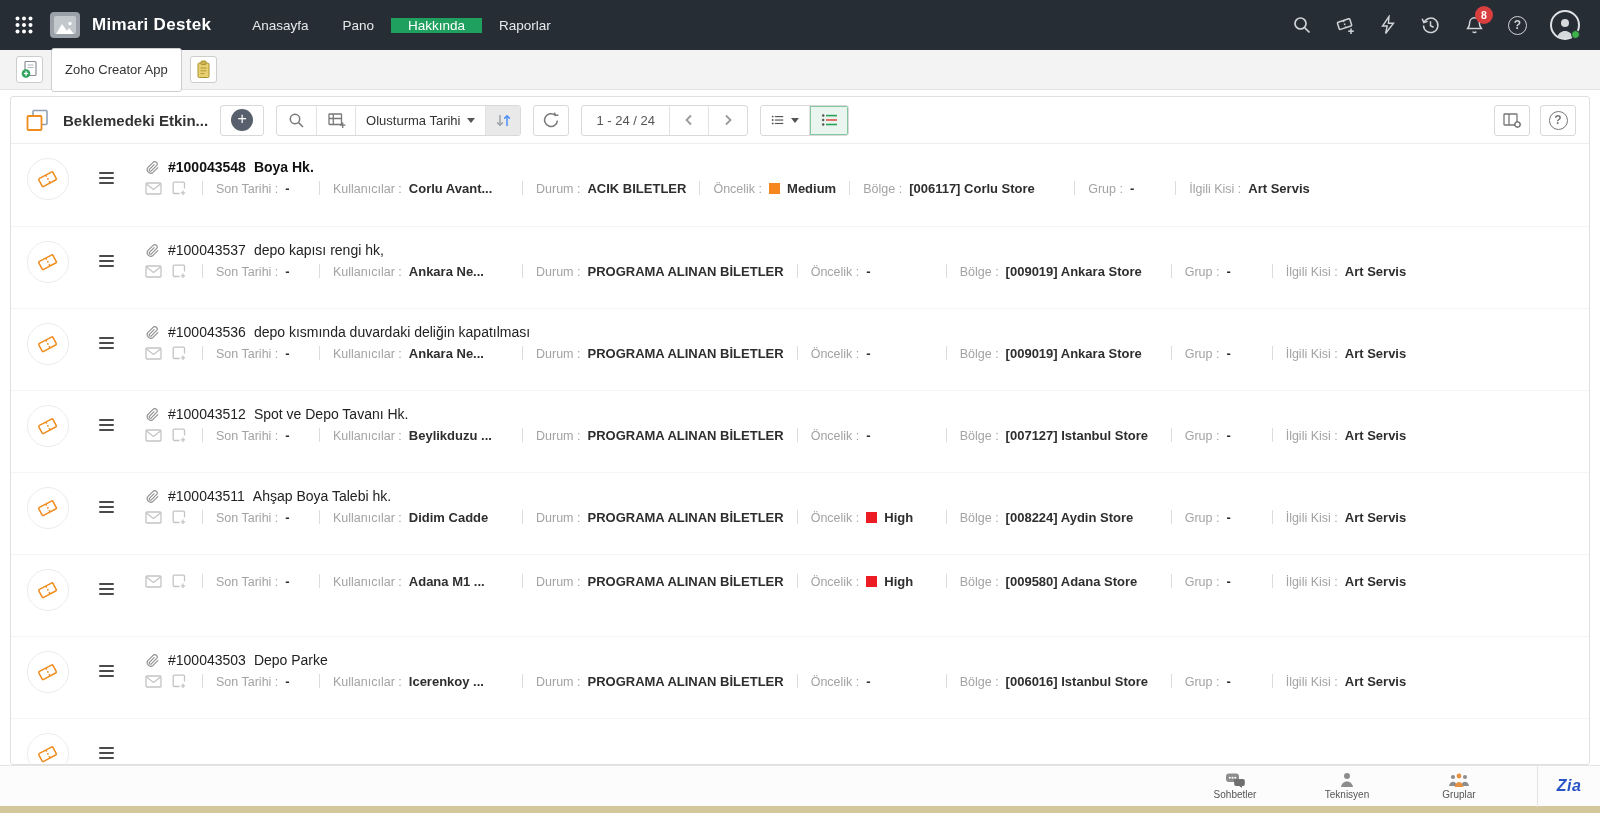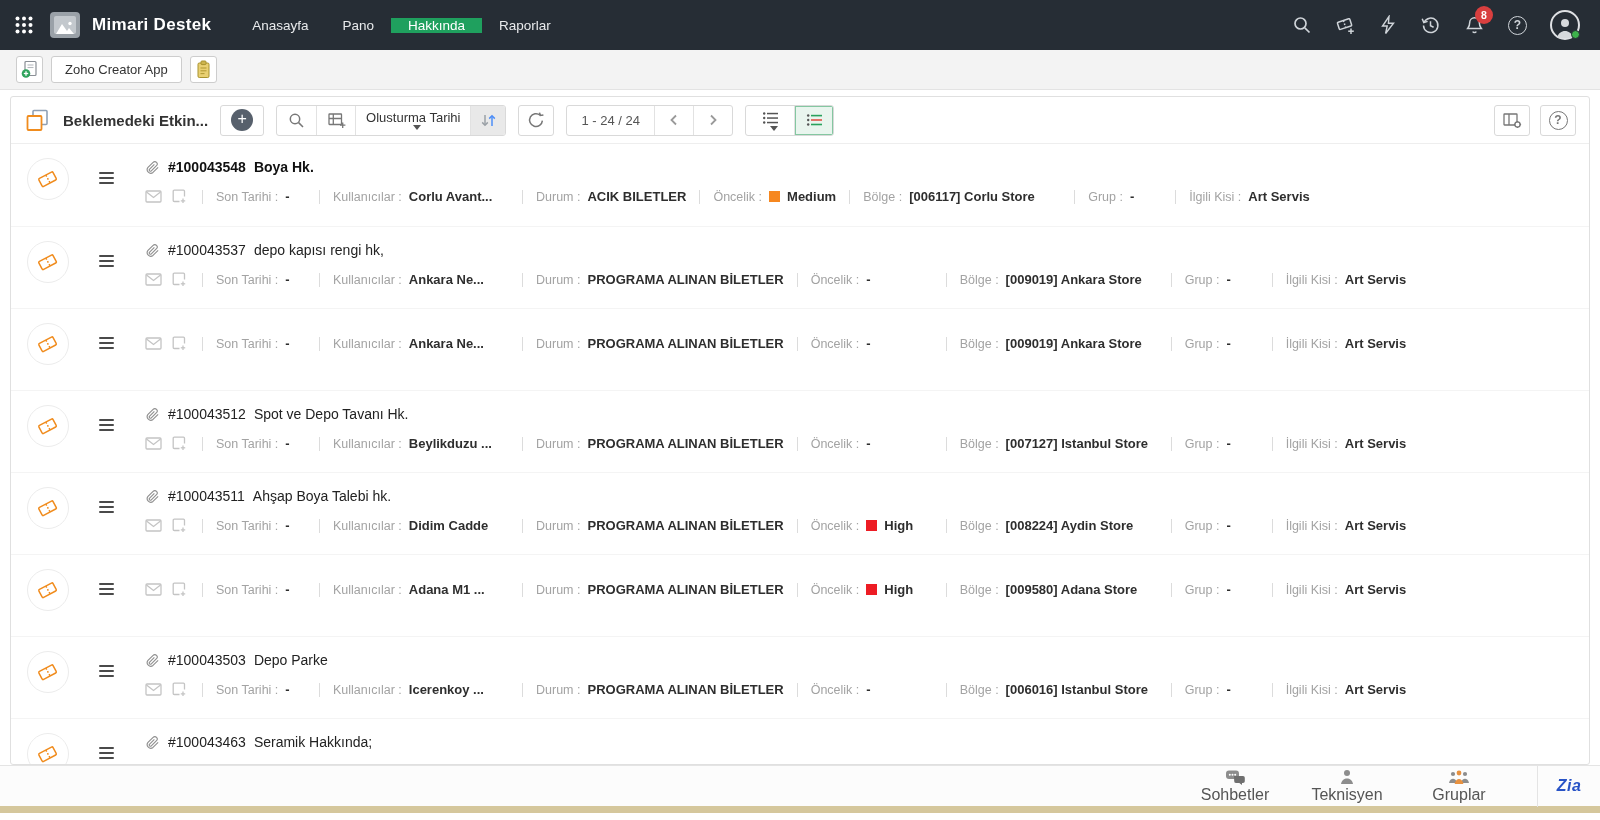--- a/index.html
+++ b/index.html
@@ -55,21 +55,21 @@
   
   .subbar {
     height:40px; background:#f3f3f3; border-bottom:1px solid #e3e3e3;
     display:flex; align-items:center; padding:0 16px; gap:8px;
   }
   .icon-btn {
     width:27px; height:27px; background:#fff; border:1px solid #cdcdcd; border-radius:3px;
     display:flex; align-items:center; justify-content:center; cursor:pointer;
   }
   .creator-btn {
-    height:27px; background:#fff; border:1px solid #cdcdcd; border-radius:3px;
+    height:44px; background:#fff; border:1px solid #cdcdcd; border-radius:3px;
     display:flex; align-items:center; padding:0 13px; font-size:13px; color:#333; cursor:pointer;
   }
 
   
   .card {
     margin:6px 10px 0; height:669px; background:#fff; border:1px solid #e0e0e0;
     border-radius:3px; display:flex; flex-direction:column; overflow:hidden;
   }
   .toolbar {
     height:47px; flex:0 0 47px; display:flex; align-items:center; gap:12px;
@@ -88,21 +88,21 @@
     width:22px; height:22px; border-radius:50%; background:#57606c; color:#fff;
     display:flex; align-items:center; justify-content:center; font-size:16px; line-height:1;
   }
   .plus-circle::after { content:"+"; margin-top:-2px; }
   .seg-group {
     height:31px; display:flex; align-items:stretch; border:1px solid #d9d9d9;
     border-radius:3px; overflow:hidden; background:#fff;
   }
   .seg {
     display:flex; align-items:center; justify-content:center; cursor:pointer;
-    border-left:1px solid #e2e2e2; padding:0 10px; font-size:13px; color:#333; white-space:nowrap;flex-direction:column;
+    border-left:1px solid #e2e2e2; padding:0 10px; font-size:13px; color:#333; white-space:nowrap;
   }
   .seg:first-child { border-left:none; }
   .seg.icon-seg { width:39px; padding:0; }
   .seg.sort-seg { width:35px; padding:0; background:#e9e9e9; }
   .seg.active-seg { background:#e9f5ee; box-shadow:inset 0 0 0 1px #84c7a1; }
   .caret { width:0; height:0; border-left:4px solid transparent; border-right:4px solid transparent;
     border-top:5px solid #555; margin-left:7px; }
   .pager-label { color:#555; padding:0 14px; }
   .right-tools { margin-left:auto; display:flex; gap:10px; }
   .tool-btn { width:36px; }
@@ -115,21 +115,21 @@
   .row + .row { border-top:1px solid #f4f4f4; }
   .row-avatar {
     width:42px; height:42px; flex:0 0 42px; border-radius:50%; border:1px solid #ececec;
     display:flex; align-items:center; justify-content:center; margin-top:1px;
   }
   .drag-handle { margin-top:12px; cursor:grab; flex:0 0 16px; }
   .drag-handle i { display:block; width:15px; height:2px; background:#4a4a4a; border-radius:1px; margin:3px 0; }
   .row-body { flex:1; min-width:0; }
   .title-line { display:flex; align-items:center; gap:8px; font-size:14px; color:#222; margin-top:2px; }
   .title-line.unread .tid, .title-line.unread .ttl { font-weight:700; color:#111; }
-  .meta-line { margin-top:14px; display:flex; align-items:center; font-size:12.5px; color:#a3a3a3; }
+  .meta-line { margin-top:6px; display:flex; font-size:12.5px; color:#a3a3a3; }
   .meta-icons { display:flex; align-items:center; gap:10px; color:#c4c4c4; margin-right:2px; }
   .vsep { width:1px; height:14px; background:#dcdcdc; margin:0 13px; flex:0 0 1px; }
   .field { display:inline-flex; align-items:center; white-space:nowrap; }
   .fl { color:#a3a3a3; }
   .fl::after { content:" :"; margin-right:7px; }
   .fv { color:#2e2e2e; font-weight:700; font-size:13px; }
   .f-due   { min-width:90px; }
   .f-users { min-width:176px; }
   .f-priority { min-width:122px; }
   .f-region { min-width:198px; }
@@ -138,21 +138,21 @@
 
   
   .dock {
     height:41px; background:#fcfcfc; border-top:1px solid #e4e4e4;
     display:flex; align-items:center; justify-content:flex-end;
   }
   .dock-item {
     width:112px; display:flex; flex-direction:column; align-items:center; gap:1px;
     cursor:pointer; color:#555;
   }
-  .dock-item .dlabel { font-size:16px; color:#555; }
+  .dock-item .dlabel { font-size:10px; color:#555; }
   .dock-sep { width:1px; height:41px; background:#e4e4e4; margin-left:22px; }
   .zia { width:62px; text-align:center; color:#2853c6; font-style:italic; font-weight:700;
     font-size:16px; letter-spacing:.5px; cursor:pointer; }
   .bottom-strip { height:7px; background:#d5c79c; }
 </style>
 </head>
 <body>
 
 <header class="navbar">
   <div class="nav-left">
@@ -524,20 +524,27 @@
           <line x1="12" y1="7.5" x2="12" y2="16.5" stroke-dasharray="1.7 1.7"></line>
         </g>
       </svg>
     </span>
     <span class="drag-handle">
           <i></i>
           <i></i>
           <i></i>
         </span>
     <div class="row-body">
+      <div class="title-line">
+        <svg width="15" height="16" viewBox="0 0 24 24" fill="none" stroke="#8f8f8f" stroke-width="1.8">
+          <path d="M21 12.5l-8.2 8.2a5.7 5.7 0 0 1-8-8L13 4.5a3.8 3.8 0 0 1 5.4 5.4l-8.3 8.2a1.9 1.9 0 0 1-2.7-2.7L15 7.8"></path>
+        </svg>
+        <span class="tid">#100043536</span>
+        <span class="ttl">depo kısmında duvardaki deliğin kapatılması</span>
+      </div>
       <div class="meta-line">
         <span class="meta-icons">
           <svg width="17" height="13" viewBox="0 0 17 13" fill="none" stroke="#c4c4c4" stroke-width="1.3">
             <rect x="1" y="1" width="15" height="11" rx="1"></rect>
             <polyline points="1.5,2 8.5,7.5 15.5,2"></polyline>
           </svg>
           <svg width="15" height="15" viewBox="0 0 15 15" fill="none" stroke="#c4c4c4" stroke-width="1.3">
             <path d="M12.5 7.5V2.2a1 1 0 0 0-1-1H2.2a1 1 0 0 0-1 1v9.3a1 1 0 0 0 1 1h5.3"></path>
             <line x1="11" y1="9.5" x2="11" y2="14"></line>
                 <line x1="8.8" y1="11.8" x2="13.2" y2="11.8"></line>
@@ -879,30 +886,20 @@
           <rect x="3.5" y="7.5" width="16" height="9" rx="1.2"></rect>
           <line x1="12" y1="7.5" x2="12" y2="16.5" stroke-dasharray="1.7 1.7"></line>
         </g>
       </svg>
     </span>
     <span class="drag-handle">
           <i></i>
           <i></i>
           <i></i>
         </span>
-    <div class="row-body">
-      <div class="title-line">
-        <svg width="15" height="16" viewBox="0 0 24 24" fill="none" stroke="#8f8f8f" stroke-width="1.8">
-          <path d="M21 12.5l-8.2 8.2a5.7 5.7 0 0 1-8-8L13 4.5a3.8 3.8 0 0 1 5.4 5.4l-8.3 8.2a1.9 1.9 0 0 1-2.7-2.7L15 7.8"></path>
-        </svg>
-        <span class="tid">#100043463</span>
-        <span class="ttl">Seramik Hakkında;</span>
-      </div>
-
-    </div>
   </div>
 </div>
 </main>
 
 <footer class="dock">
   <span class="dock-item">
     <svg width="20" height="16" viewBox="0 0 20 16">
       <rect x="1" y="1.5" width="13" height="8.5" rx="3" fill="#8d8d8d"></rect>
       <circle cx="4.8" cy="5.7" r="1" fill="#fff"></circle>
         <circle cx="7.5" cy="5.7" r="1" fill="#fff"></circle>

